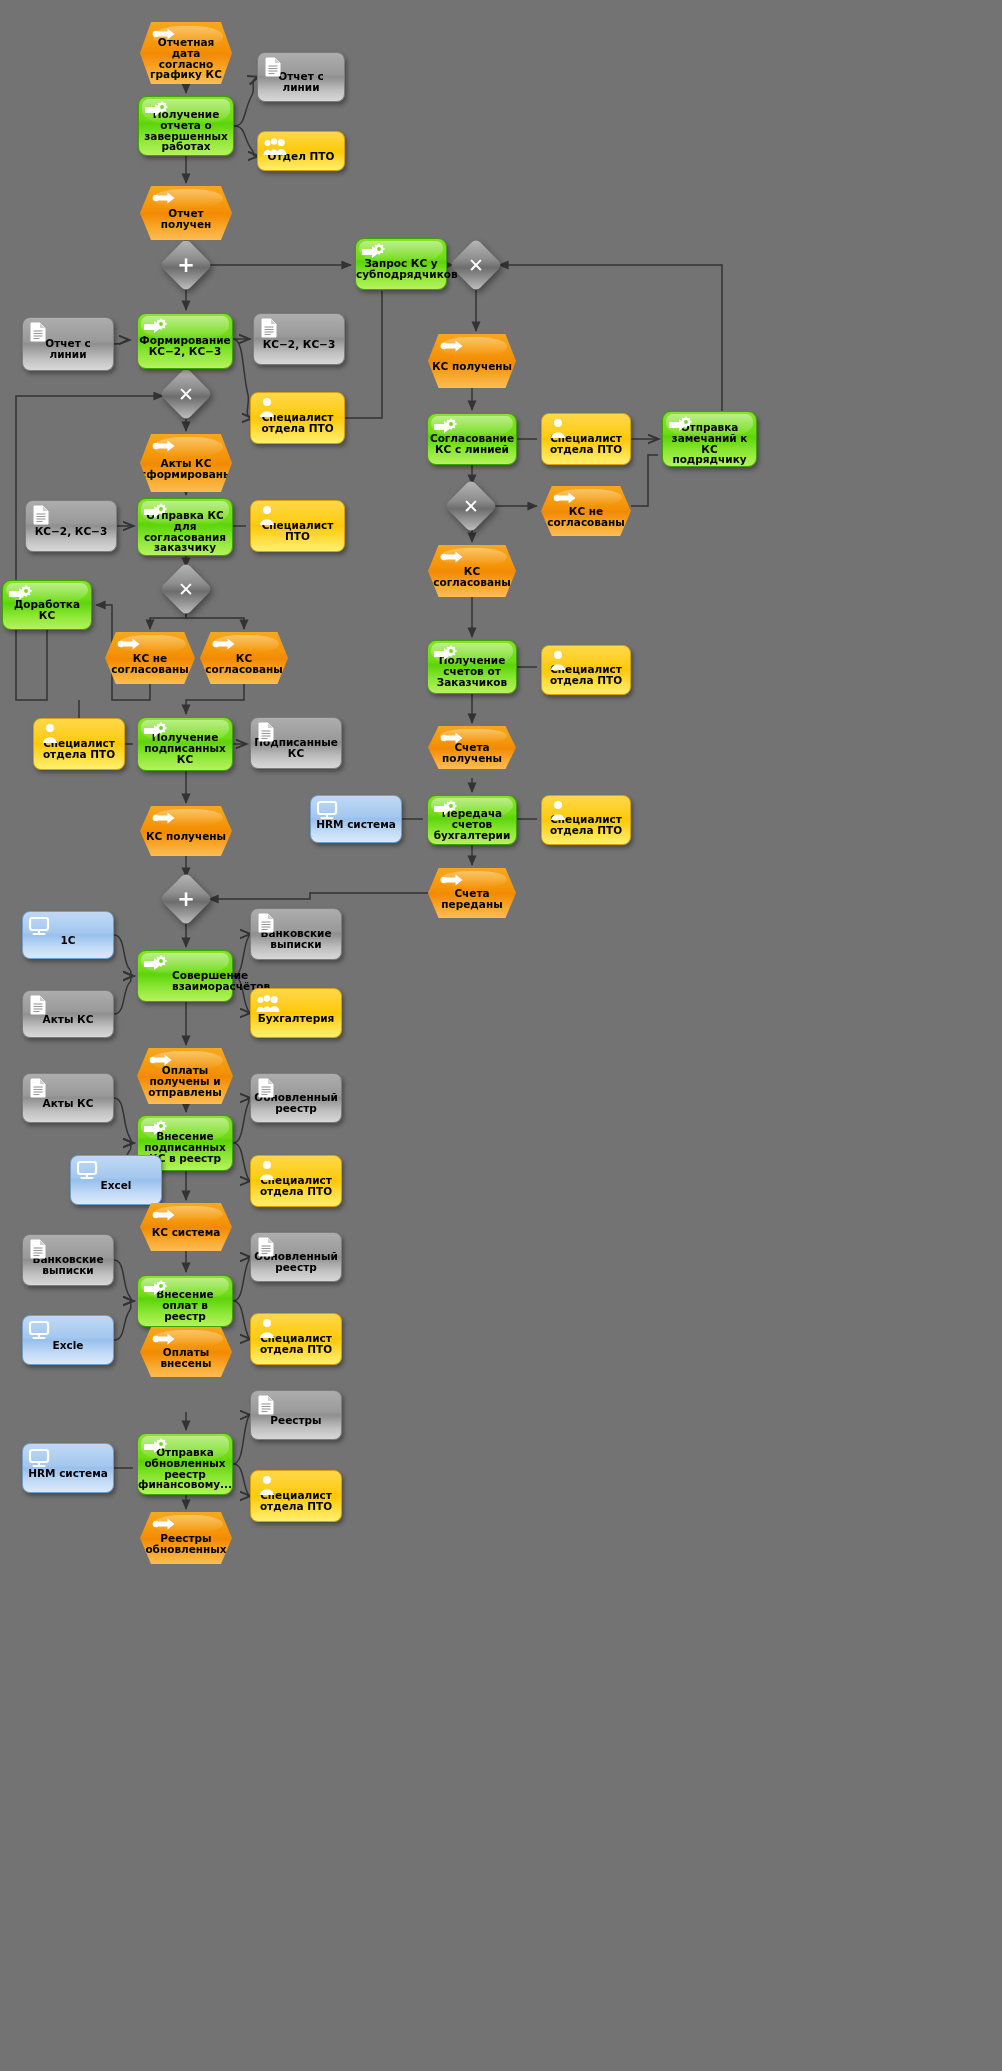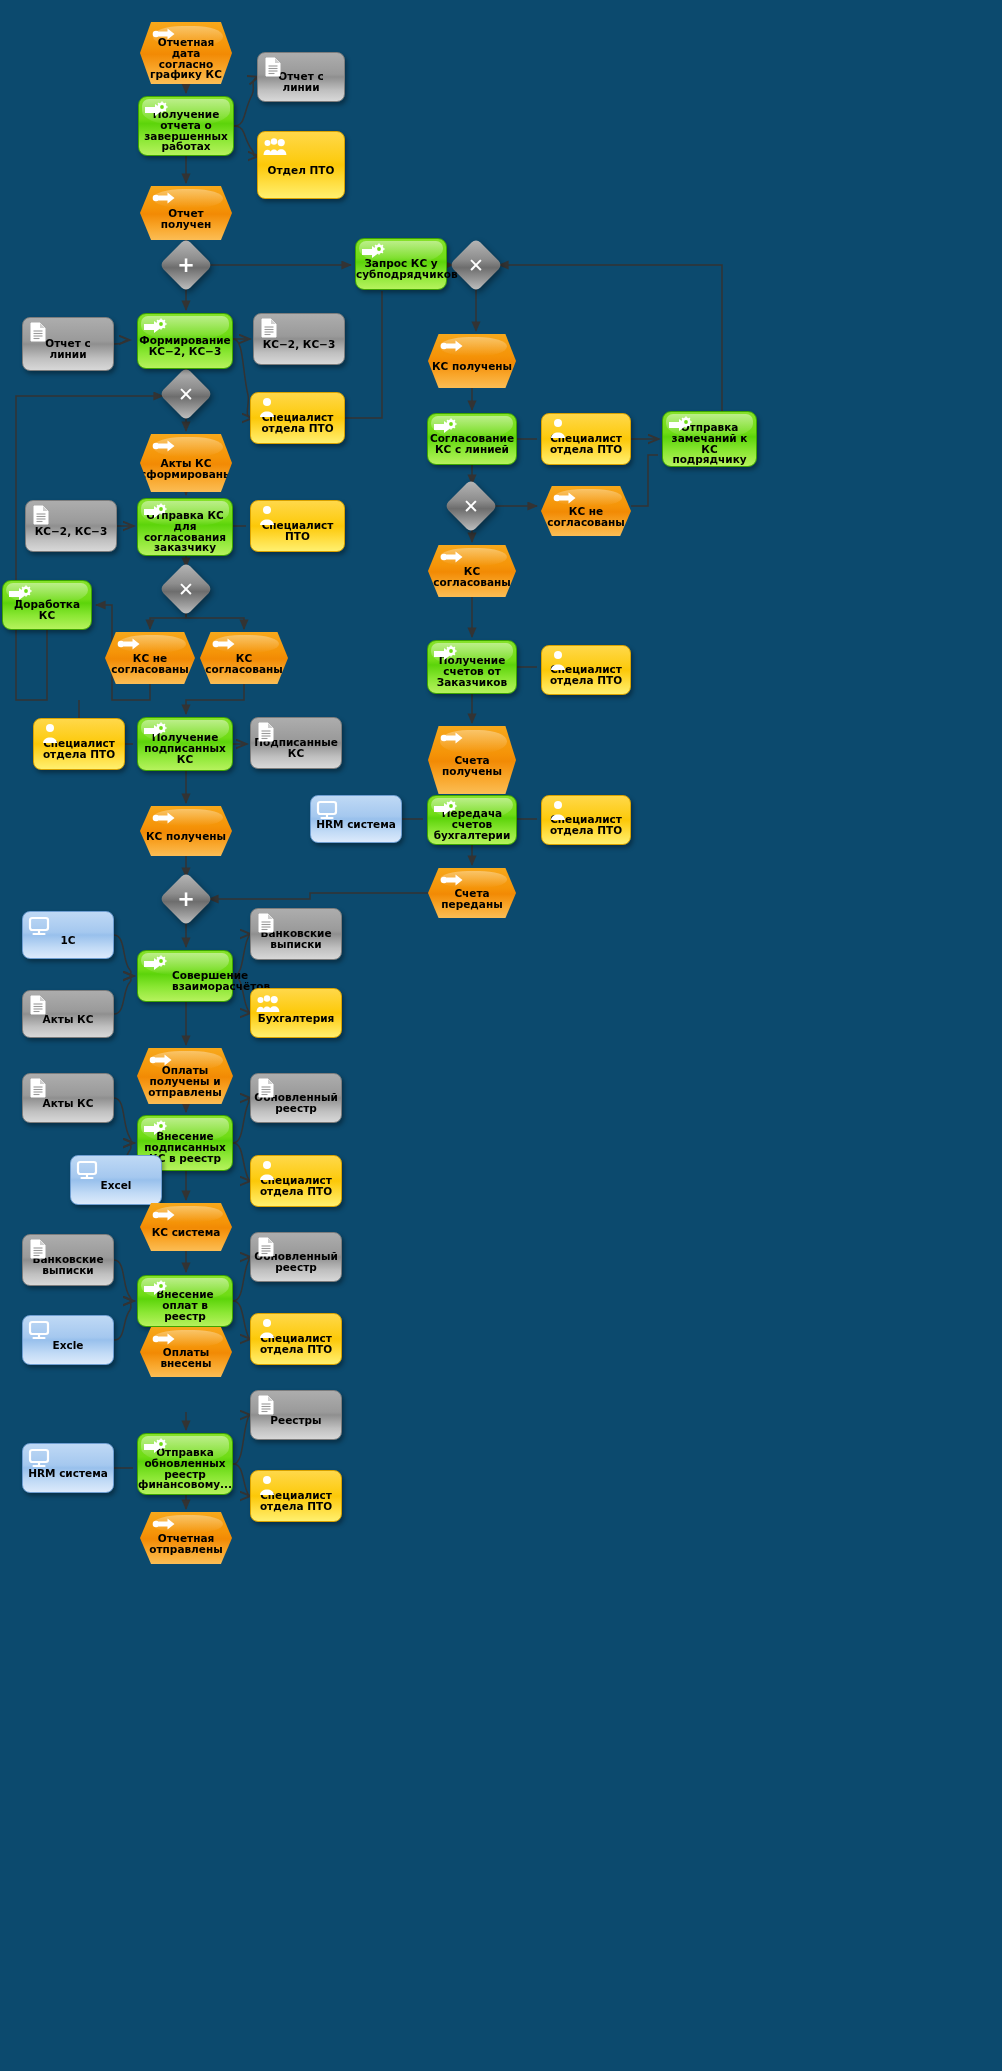--- a/index.html
+++ b/index.html
@@ -1,18 +1,18 @@
 <!DOCTYPE html>
 <html lang="ru"><head>
 <meta charset="utf-8">
 <title>BPMN Process Diagram</title>
 <style>
   html,body{margin:0;padding:0;background:#ffffff;}
   body{font-family:"DejaVu Sans","Liberation Sans",sans-serif;}
-  #canvas{position:relative;width:1002px;height:2071px;background:#0c4a6e;overflow:hidden;}
+  #canvas{position:relative;width:1002px;height:2071px;background:#737373;overflow:hidden;}
 
   .node{position:absolute;box-sizing:border-box;display:flex;align-items:center;
         justify-content:center;text-align:center;font-weight:bold;color:#000;
         line-height:1.02;}
   .node .lbl{display:block;padding:0 3px;width:100%;}
 
   
   .task{
     border-radius:9px;
     border:1.6px solid #3ea500;
@@ -236,21 +236,21 @@
             <g stroke="#9a9a9a" stroke-width="1.1">
               <path d="M5.5,9 h9"></path>
               <path d="M5.5,11.5 h9"></path>
               <path d="M5.5,14 h9"></path>
               <path d="M5.5,16.5 h6"></path>
             </g>
           </svg>
         </span>
         <span class="lbl">Отчет с линии</span>
       </div>
-      <div class="node role" style="left: 257px; top: 131px; width: 88px; height: 68px;">
+      <div class="node role" style="left: 257px; top: 131px; width: 88px; height: 40px;">
         <span class="ic">
           <svg viewBox="0 0 24 20" width="24" height="20">
             <circle cx="4.5" cy="7" r="3" fill="#fff"></circle>
             <path d="M0.5,19 C0.5,12 8.5,12 8.5,19 z" fill="#fff"></path>
             <circle cx="11" cy="5.5" r="3.2" fill="#fff"></circle>
             <path d="M6.6,19 C6.6,11.5 15.4,11.5 15.4,19 z" fill="#fff"></path>
             <circle cx="18.2" cy="6.6" r="3.6" fill="#fff"></circle>
             <path d="M13,19 C13,11.2 23.4,11.2 23.4,19 z" fill="#fff"></path>
           </svg>
         </span>
@@ -628,21 +628,21 @@
             <g stroke="#9a9a9a" stroke-width="1.1">
               <path d="M5.5,9 h9"></path>
               <path d="M5.5,11.5 h9"></path>
               <path d="M5.5,14 h9"></path>
               <path d="M5.5,16.5 h6"></path>
             </g>
           </svg>
         </span>
         <span class="lbl">Подписанные КС</span>
       </div>
-      <div class="node event" style="left: 428px; top: 726px; width: 88px; height: 68px; text-align: center;">
+      <div class="node event" style="left: 428px; top: 726px; width: 88px; height: 43px; text-align: center;">
         <div class="ehi"></div>
         <span class="ic">
           <svg viewBox="0 0 24 20" width="24" height="20">
             <circle cx="4" cy="7" r="3.3" fill="#fff"></circle>
             <path d="M6.5,4.6 h9 v-3 l7,5.4 -7,5.4 v-3 h-9 z" fill="#fff"></path>
           </svg>
         </span>
         <span class="lbl">Счета получены</span>
       </div>
       <div class="node event" style="left: 140px; top: 806px; width: 92px; height: 50px;">
@@ -1019,16 +1019,16 @@
         <span class="lbl">Специалист отдела ПТО</span>
       </div>
       <div class="node event" style="left: 140px; top: 1512px; width: 92px; height: 52px;">
         <div class="ehi"></div>
         <span class="ic">
           <svg viewBox="0 0 24 20" width="24" height="20">
             <circle cx="4" cy="7" r="3.3" fill="#fff"></circle>
             <path d="M6.5,4.6 h9 v-3 l7,5.4 -7,5.4 v-3 h-9 z" fill="#fff"></path>
           </svg>
         </span>
-        <span class="lbl">Отчетная отправлены</span>
+        <span class="lbl">Реестры обновленных</span>
       </div>
     </div>
 </div>
 
 </body></html>

